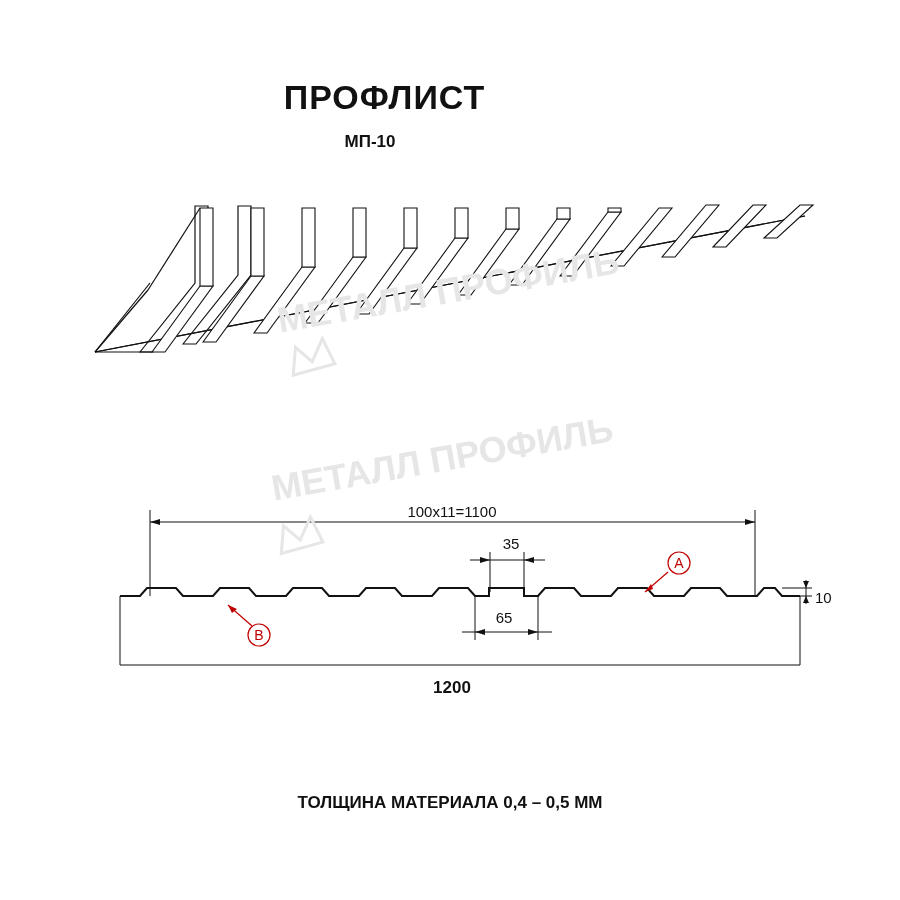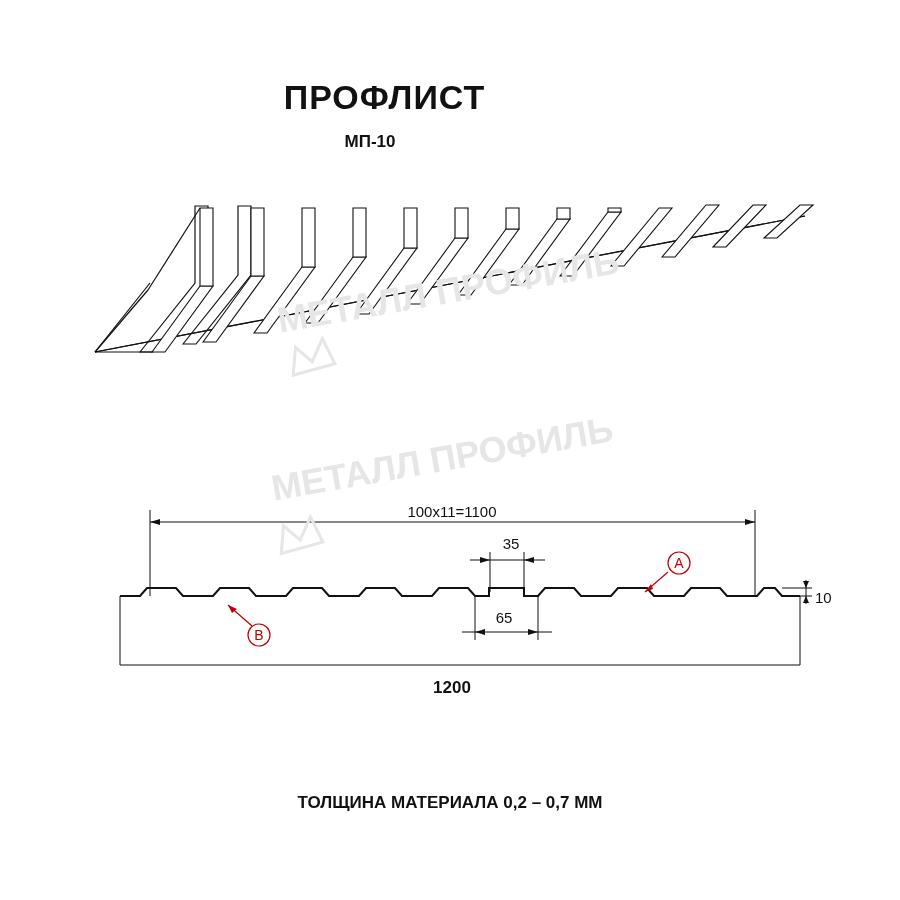--- a/index.html
+++ b/index.html
@@ -252,14 +252,14 @@
   <div class="wm wm1">МЕТАЛЛ ПРОФИЛЬ</div>
   <div class="wm wm2">МЕТАЛЛ ПРОФИЛЬ</div>
 
   <svg class="draw" style="pointer-events:none" viewBox="0 0 900 900">
     <g stroke="#e6e6e6" stroke-width="3" fill="none">
       <path d="M290,372 L297,345 L311,362 L325,341 L333,368 Z" transform="rotate(-10 310 355)"></path>
       <path d="M278,550 L285,523 L299,540 L313,519 L321,546 Z" transform="rotate(-10 300 533)"></path>
     </g>
   </svg>
 
-  <div class="footnote">ТОЛЩИНА МАТЕРИАЛА 0,2 – 0,7 ММ</div>
+  <div class="footnote">ТОЛЩИНА МАТЕРИАЛА 0,4 – 0,5 ММ</div>
 </div>
 
 </body></html>

